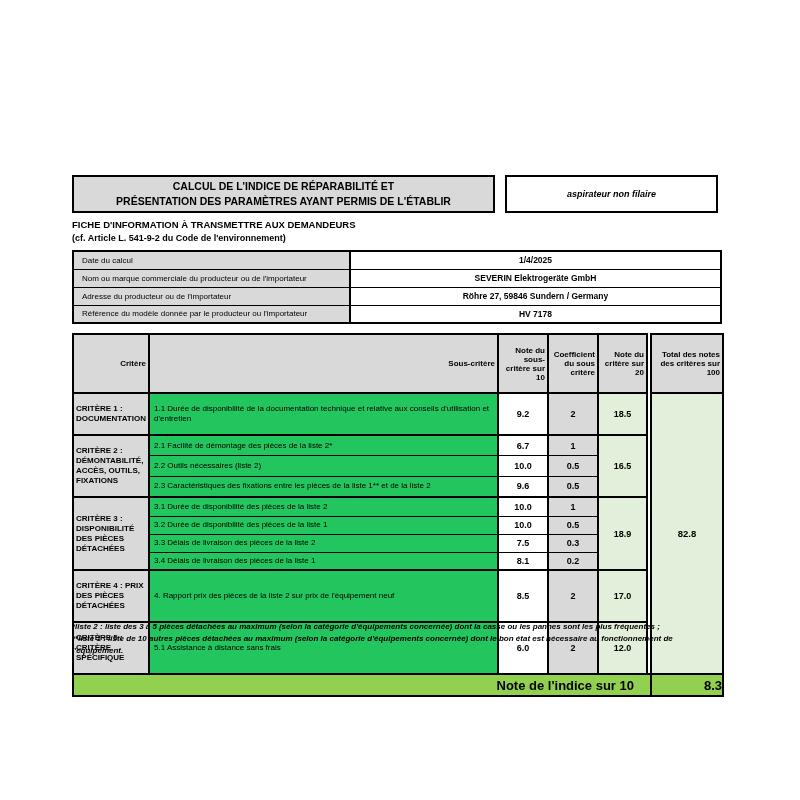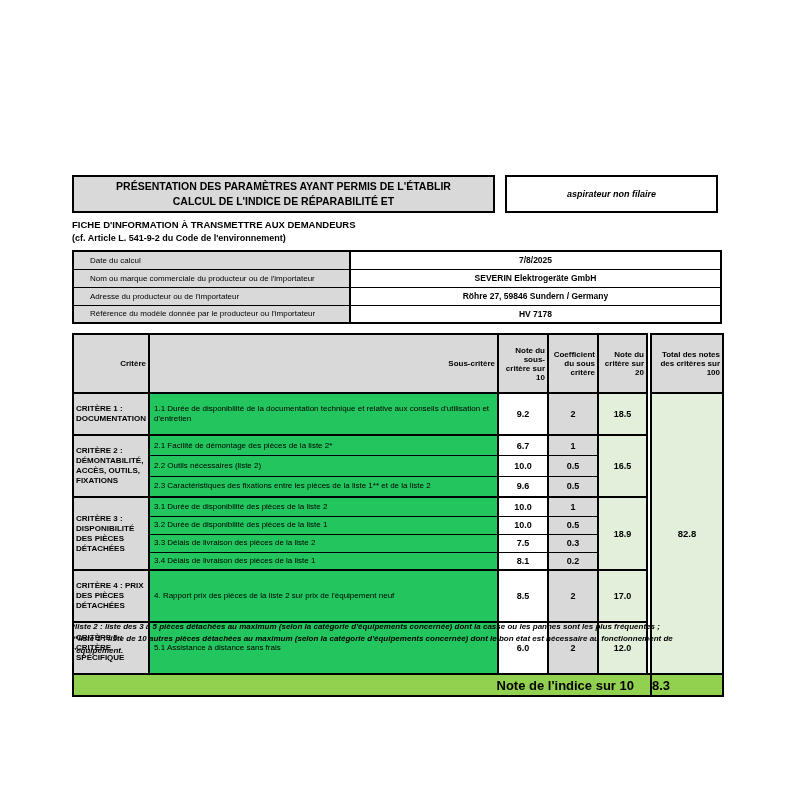--- a/index.html
+++ b/index.html
@@ -34,21 +34,21 @@
   .subtitle-l1 { font-size: 9.5px; line-height: 14px; }
   .subtitle-l2 { font-size: 9px; line-height: 13px; }
 
   
   table { border-collapse: collapse; table-layout: fixed; }
   .info-table { position: absolute; top: 250px; left: 72px; width: 650px; }
   .info-table td { border: 1px solid #000; height: 18px; vertical-align: middle; }
   .info-table tr:first-child td { border-top: 2px solid #000; }
   .info-table tr:last-child td { border-bottom: 2px solid #000; }
   .info-table td.ilabel {
-    width: 277px; background: #d9d9d9; font-size: 8px; padding-left: 16px;
+    width: 277px; background: #d9d9d9; font-size: 8px; padding-left: 8px;
     border-left: 2px solid #000; border-right: 2px solid #000;
   }
   .info-table td.ivalue {
     background: #ffffff; font-weight: bold; font-size: 8.5px; text-align: center;
     border-right: 2px solid #000;
   }
 
   
   .main-table { position: absolute; top: 333px; left: 72px; width: 650px; }
   .main-table th, .main-table td {
@@ -76,49 +76,49 @@
     border-bottom: 2px solid #000;
   }
   .main-table td.gap { border: none; background: #ffffff; }
   .main-table tr.gstart td { border-top: 2px solid #000; }
   .main-table tr.index-row td {
     background: #92d050; border: 2px solid #000; height: 22px;
   }
   .main-table td.index-label {
     font-weight: bold; font-size: 13px; text-align: right; padding-right: 16px;
   }
-  .main-table td.index-value { font-weight: bold; font-size: 13px; text-align: left; }
+  .main-table td.index-value { font-weight: bold; font-size: 13px; text-align: right; }
 
   
   .footnotes { position: absolute; top: 621px; left: 72px; width: 650px; }
   .footnote { font-size: 8px; font-style: italic; font-weight: 600; line-height: 12px; }
 </style>
 </head>
 <body>
 
 <div class="page">
 
   <div class="title-row">
     <div class="title-box">
+      <div>CALCUL DE L'INDICE DE RÉPARABILITÉ ET</div>
       <div>PRÉSENTATION DES PARAMÈTRES AYANT PERMIS DE L'ÉTABLIR</div>
-      <div>CALCUL DE L'INDICE DE RÉPARABILITÉ ET</div>
     </div>
     <div class="product-box">aspirateur non filaire</div>
   </div>
 
   <div class="subtitle">
     <div class="subtitle-l1">FICHE D'INFORMATION À TRANSMETTRE AUX DEMANDEURS</div>
     <div class="subtitle-l2">(cf. Article L. 541-9-2 du Code de l'environnement)</div>
   </div>
 
   <table class="info-table">
     <tbody>
       <tr>
         <td class="ilabel">Date du calcul</td>
-        <td class="ivalue">7/8/2025</td>
+        <td class="ivalue">1/4/2025</td>
       </tr>
       <tr>
         <td class="ilabel">Nom ou marque commerciale du producteur ou de l'importateur</td>
         <td class="ivalue">SEVERIN Elektrogeräte GmbH</td>
       </tr>
       <tr>
         <td class="ilabel">Adresse du producteur ou de l'importateur</td>
         <td class="ivalue">Röhre 27, 59846 Sundern / Germany</td>
       </tr>
       <tr>

